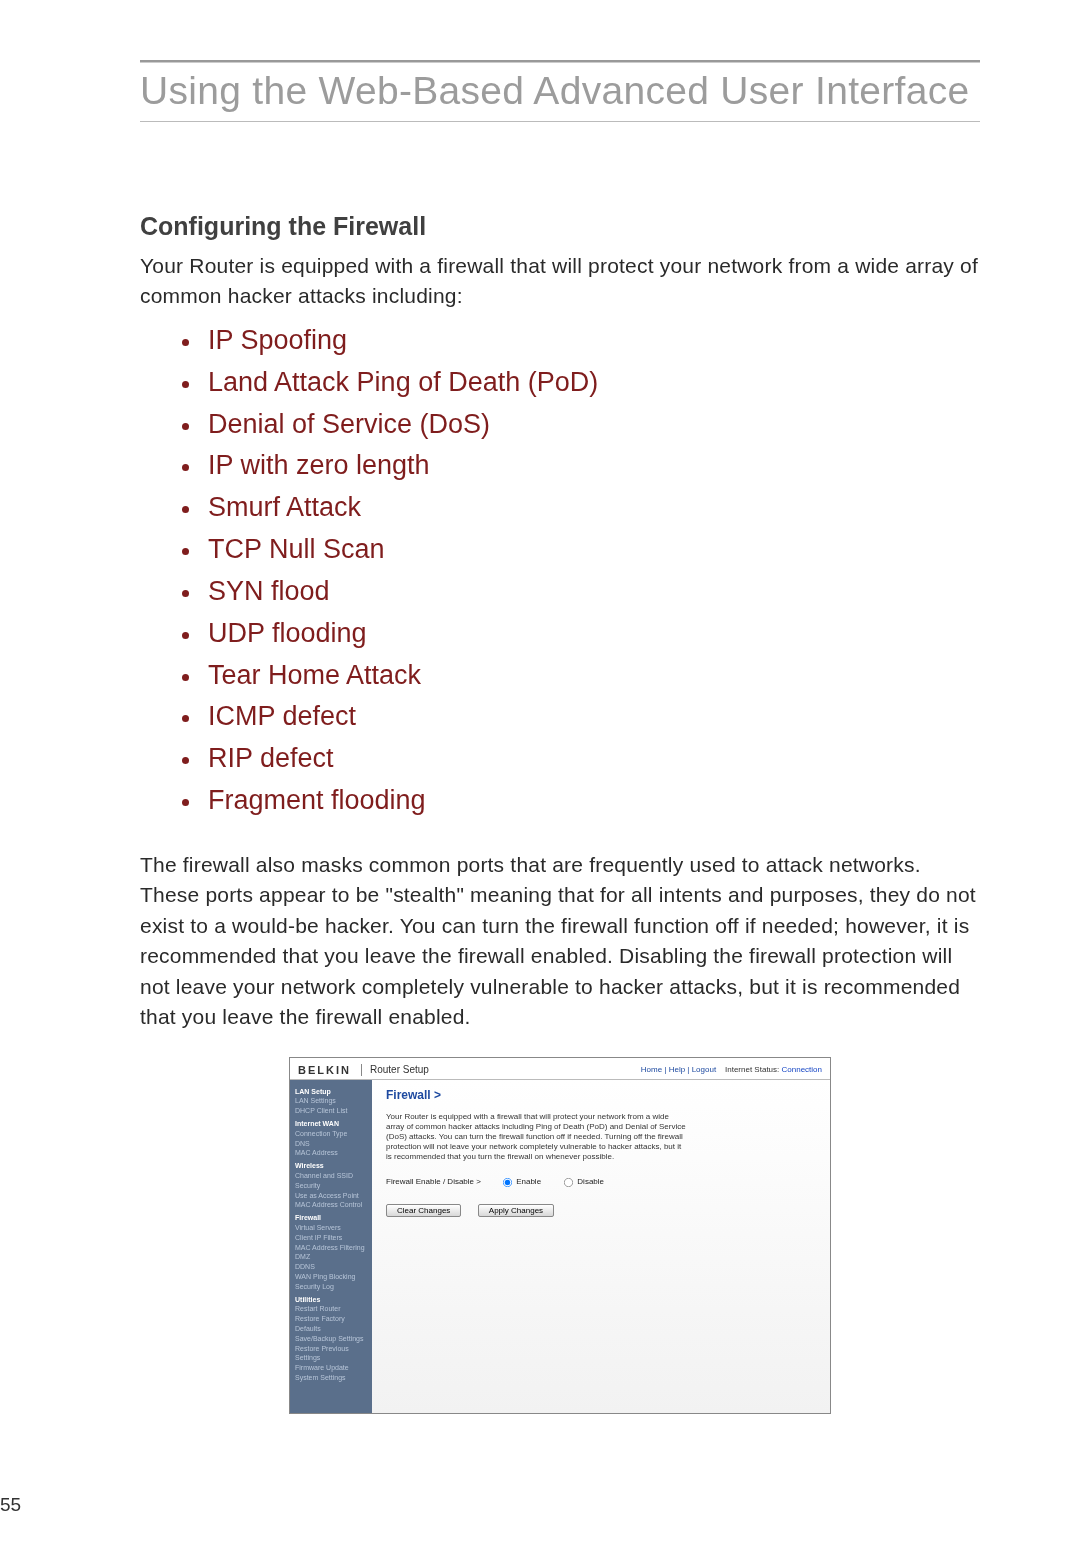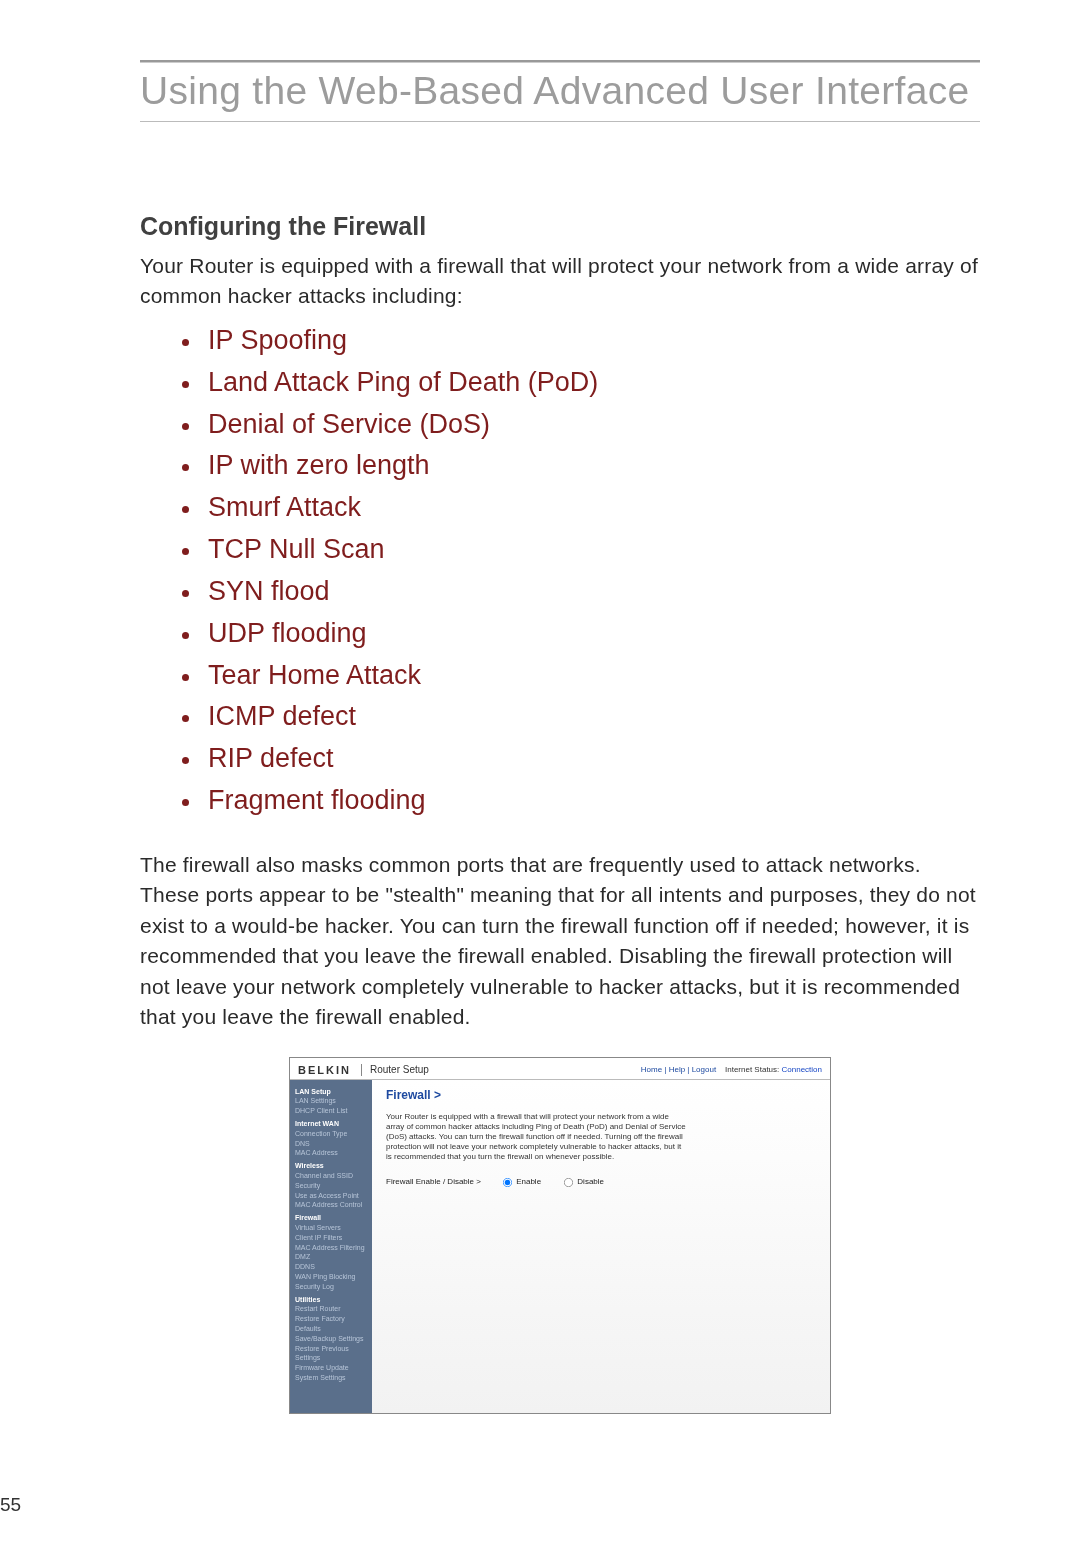--- a/index.html
+++ b/index.html
@@ -104,18 +104,22 @@
           <div class="it">System Settings</div>
         </div>
       <div class="main">
         <div class="crumb">Firewall &gt;</div>
         <div class="desc">Your Router is equipped with a firewall that will protect your network from a wide array of common hacker attacks including Ping of Death (PoD) and Denial of Service (DoS) attacks. You can turn the firewall function off if needed. Turning off the firewall protection will not leave your network completely vulnerable to hacker attacks, but it is recommended that you turn the firewall on whenever possible.</div>
         <div class="opt-row">
           <b>Firewall Enable / Disable &gt;</b>
           <label><input type="radio" checked="" style=""><span>Enable</span></label>
           <label><input type="radio" style=""><span>Disable</span></label>
         </div>
+        <div class="btns">
+          <button>Clear Changes</button>
+          <button>Apply Changes</button>
+        </div>
       </div>
     </div>
   </div>
 
   <div class="pagenum">55</div>
 </div>
 
 </body></html>

